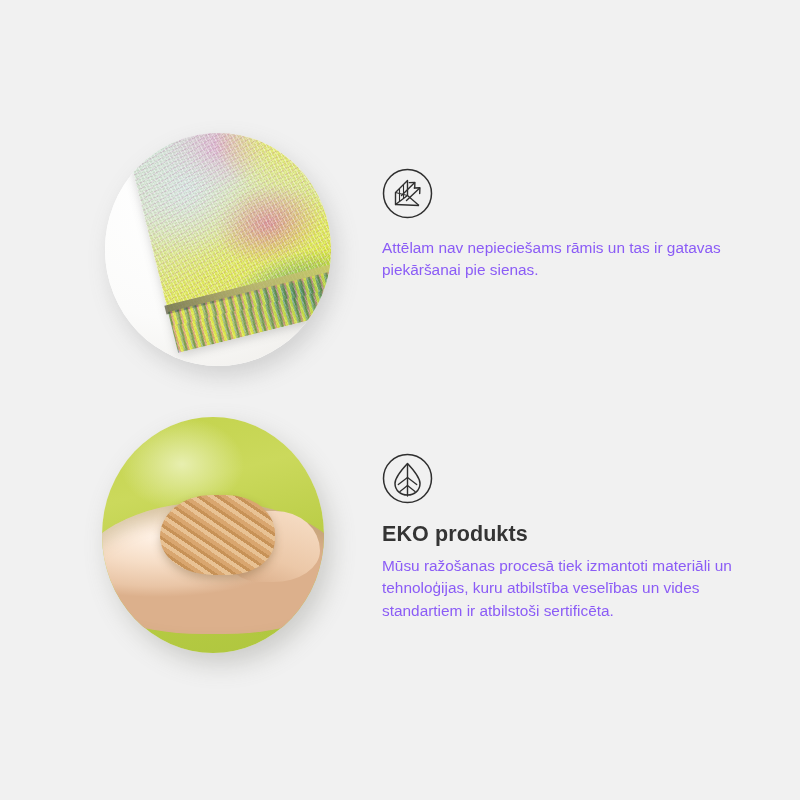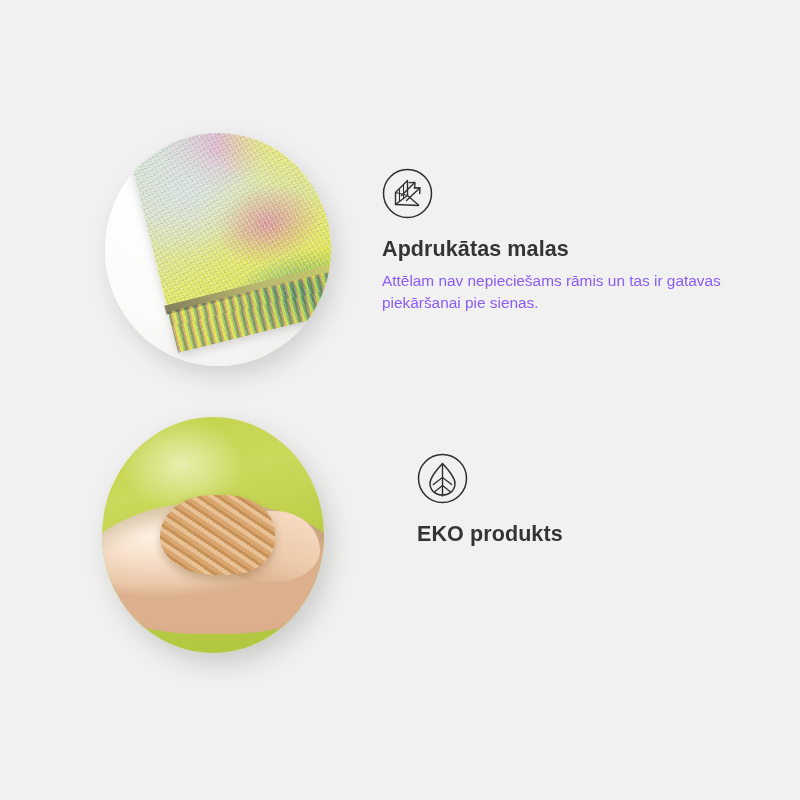--- a/index.html
+++ b/index.html
@@ -21,21 +21,21 @@
     height: 800px;
   }
 
   
   .feature {
     position: absolute;
     display: flex;
     align-items: flex-start;
   }
   #feature-printed-edges { left: 0; top: 120px; width: 800px; height: 270px; }
-  #feature-eco-product   { left: 0; top: 405px; width: 800px; height: 270px; gap: 35px; }
+  #feature-eco-product   { left: 0; top: 405px; width: 800px; height: 270px; }
 
   
   .media {
     position: relative;
     width: 260px;
     height: 260px;
     flex: 0 0 260px;
     margin-left: 70px;
   }
   .photo-circle {
@@ -220,21 +220,20 @@
           <path d="M21.5 17 L21.5 30.6" fill="none" stroke="#2f2f2f" stroke-width="1.1"></path>
           <path d="M25.5 27.5 L37 37.5" fill="none" stroke="#2f2f2f" stroke-width="1.3"></path>
           <path d="M13.5 36.5 L37 37.5" fill="none" stroke="#2f2f2f" stroke-width="1.3"></path>
 
           <path d="M19.5 27.5 L32.5 14.8" fill="none" stroke="#2f2f2f" stroke-width="1.4" stroke-linecap="round"></path>
           <path d="M27.2 14.6 L32.9 14.4 L32.7 20.1" fill="none" stroke="#2f2f2f" stroke-width="1.4" stroke-linecap="round" stroke-linejoin="round"></path>
           <path d="M24.5 32.5 L37.5 20.2" fill="none" stroke="#2f2f2f" stroke-width="1.4" stroke-linecap="round"></path>
           <path d="M32.2 20.0 L37.9 19.8 L37.7 25.5" fill="none" stroke="#2f2f2f" stroke-width="1.4" stroke-linecap="round" stroke-linejoin="round"></path>
         </svg>
       </div>
-      <h2 class="feature-title">Apdrukātas malas</h2>
       <p class="feature-desc">Attēlam nav nepieciešams rāmis un tas ir gatavas piekāršanai pie sienas.</p>
     </div>
   </section>
 
   <section class="feature" id="feature-eco-product">
 
     <div class="media">
       <div class="photo-circle" id="photo-eco-hands">
         <div class="hands"></div>
         <div class="hand-fingers"></div>
@@ -248,16 +247,17 @@
           <circle cx="25.5" cy="25.5" r="24" fill="none" stroke="#2f2f2f" stroke-width="1.5"></circle>
           <path d="M25.5 10.5 C33.5 19 38 25 38 30.5 C38 37.4 32.3 42 25.5 42 C18.7 42 13 37.4 13 30.5 C13 25 17.5 19 25.5 10.5 Z" fill="none" stroke="#2f2f2f" stroke-width="1.5" stroke-linejoin="round"></path>
           <path d="M25.5 11.5 L25.5 43" fill="none" stroke="#2f2f2f" stroke-width="1.4" stroke-linecap="round"></path>
           <path d="M25.5 24.5 L16.3 31.6" fill="none" stroke="#2f2f2f" stroke-width="1.3" stroke-linecap="round"></path>
           <path d="M25.5 24.5 L34.7 31.6" fill="none" stroke="#2f2f2f" stroke-width="1.3" stroke-linecap="round"></path>
           <path d="M25.5 32.5 L18.0 38.4" fill="none" stroke="#2f2f2f" stroke-width="1.3" stroke-linecap="round"></path>
           <path d="M25.5 32.5 L33.0 38.4" fill="none" stroke="#2f2f2f" stroke-width="1.3" stroke-linecap="round"></path>
         </svg>
       </div>
       <h2 class="feature-title">EKO produkts</h2>
+      <p class="feature-desc">Mūsu ražošanas procesā tiek izmantoti materiāli un tehnoloģijas, kuru atbilstība veselības un vides standartiem ir atbilstoši sertificēta.</p>
     </div>
   </section>
 
 </div>
 
 </body></html>

